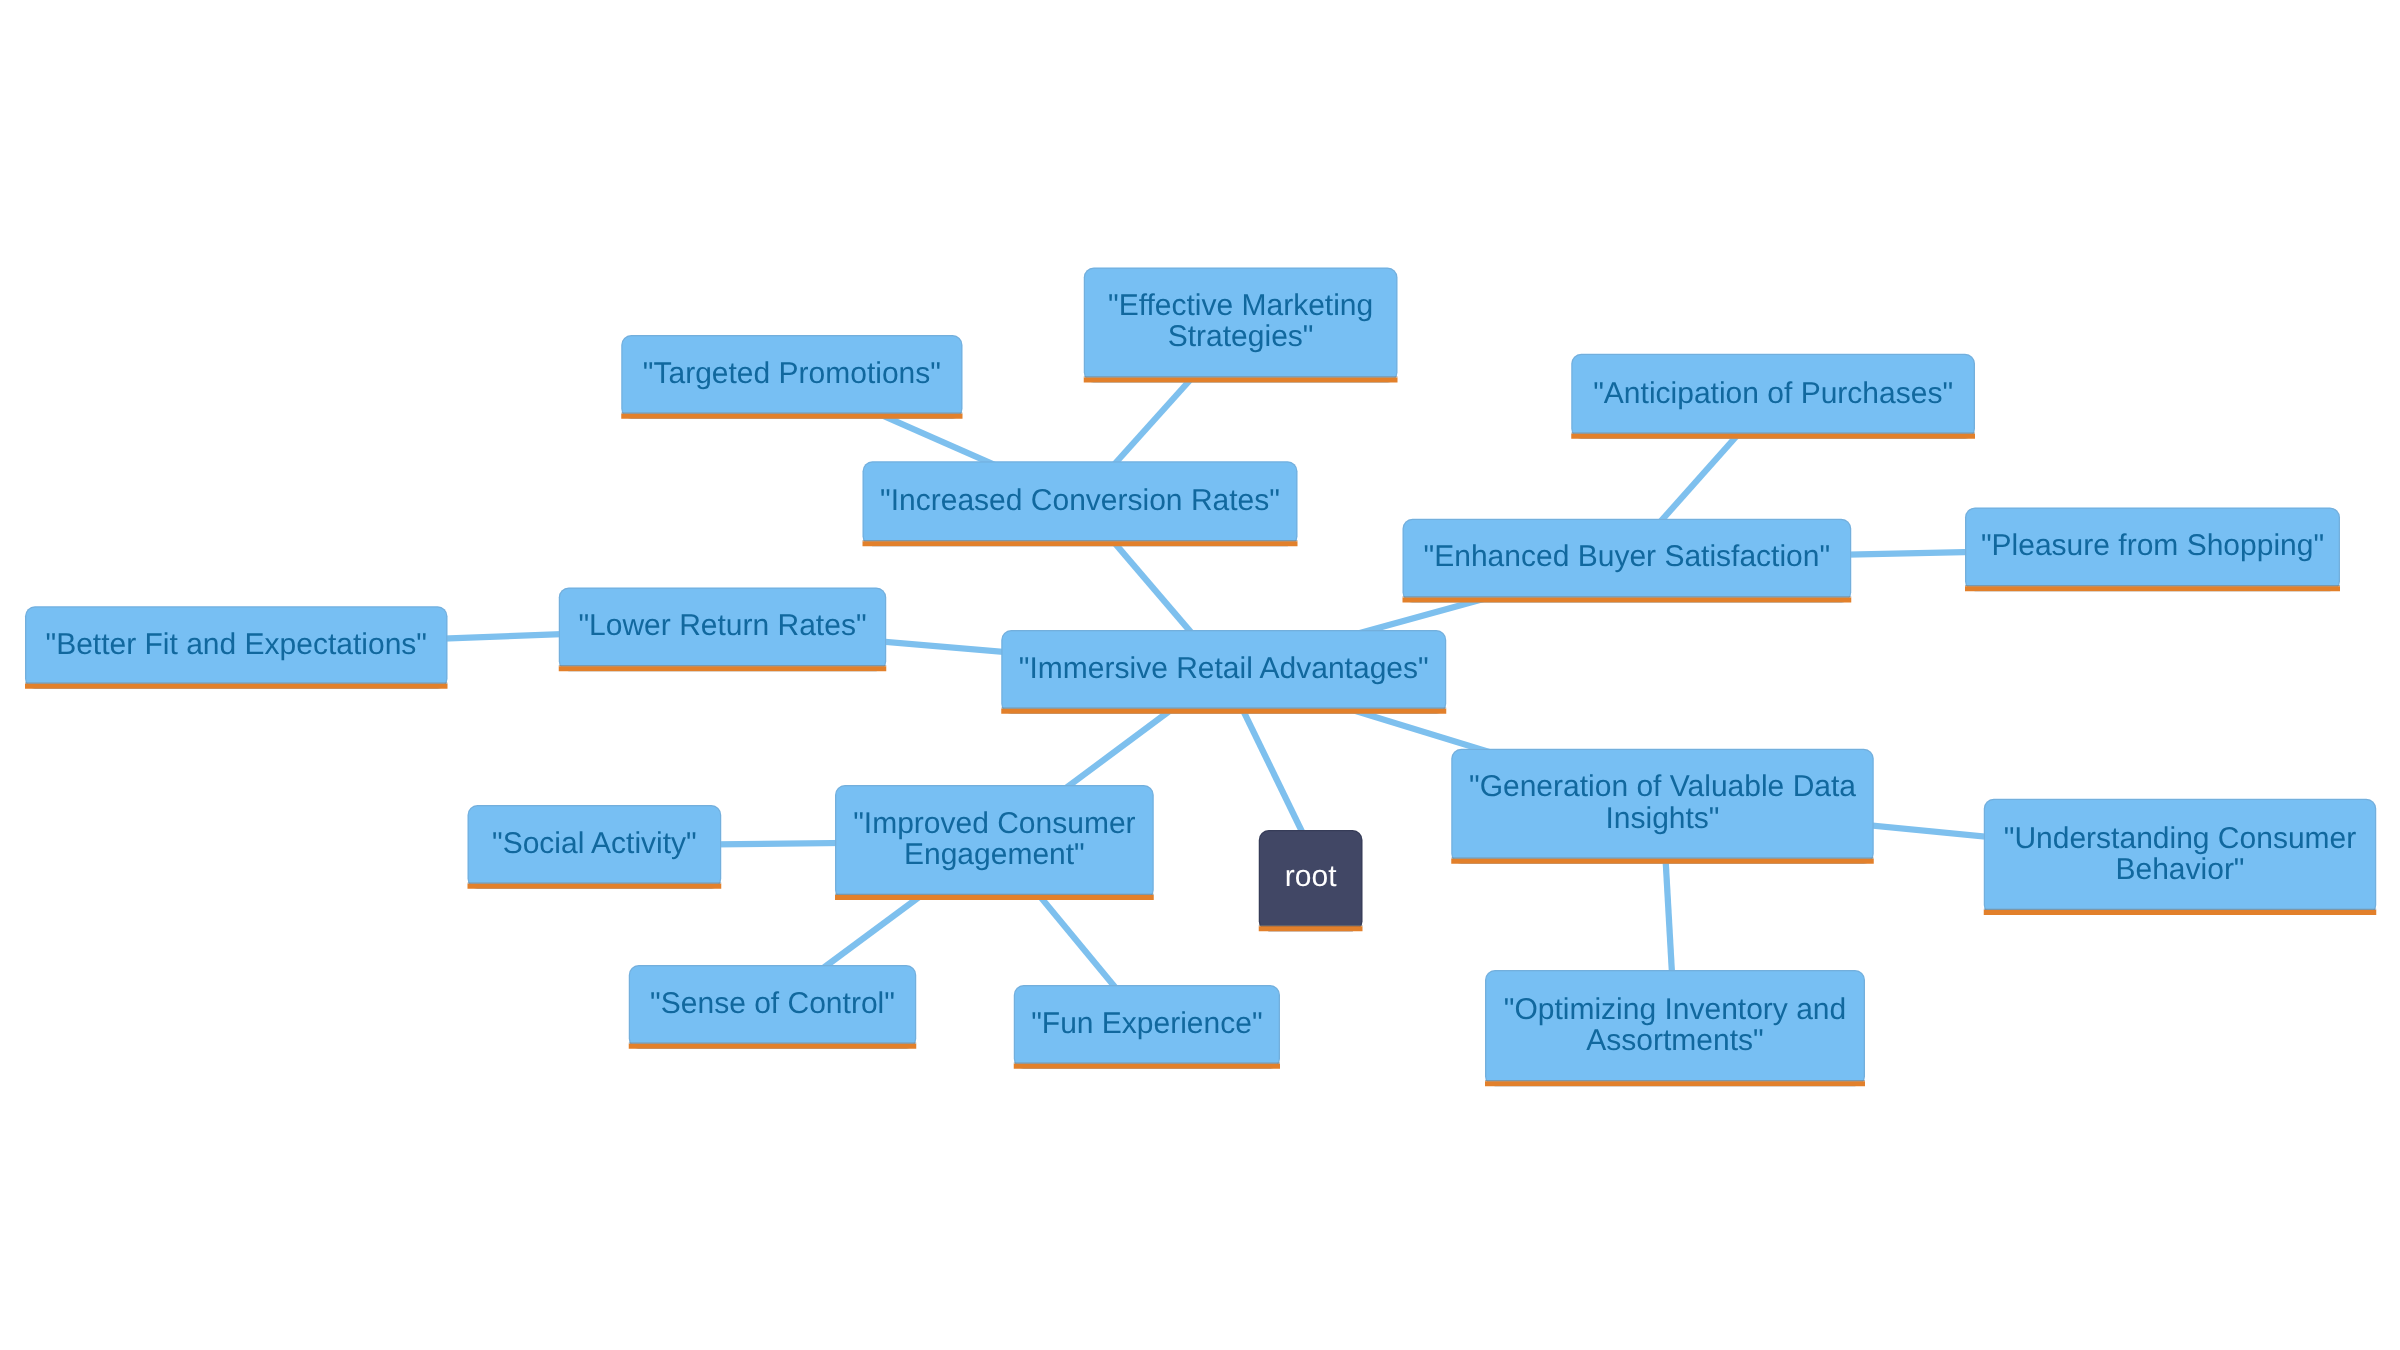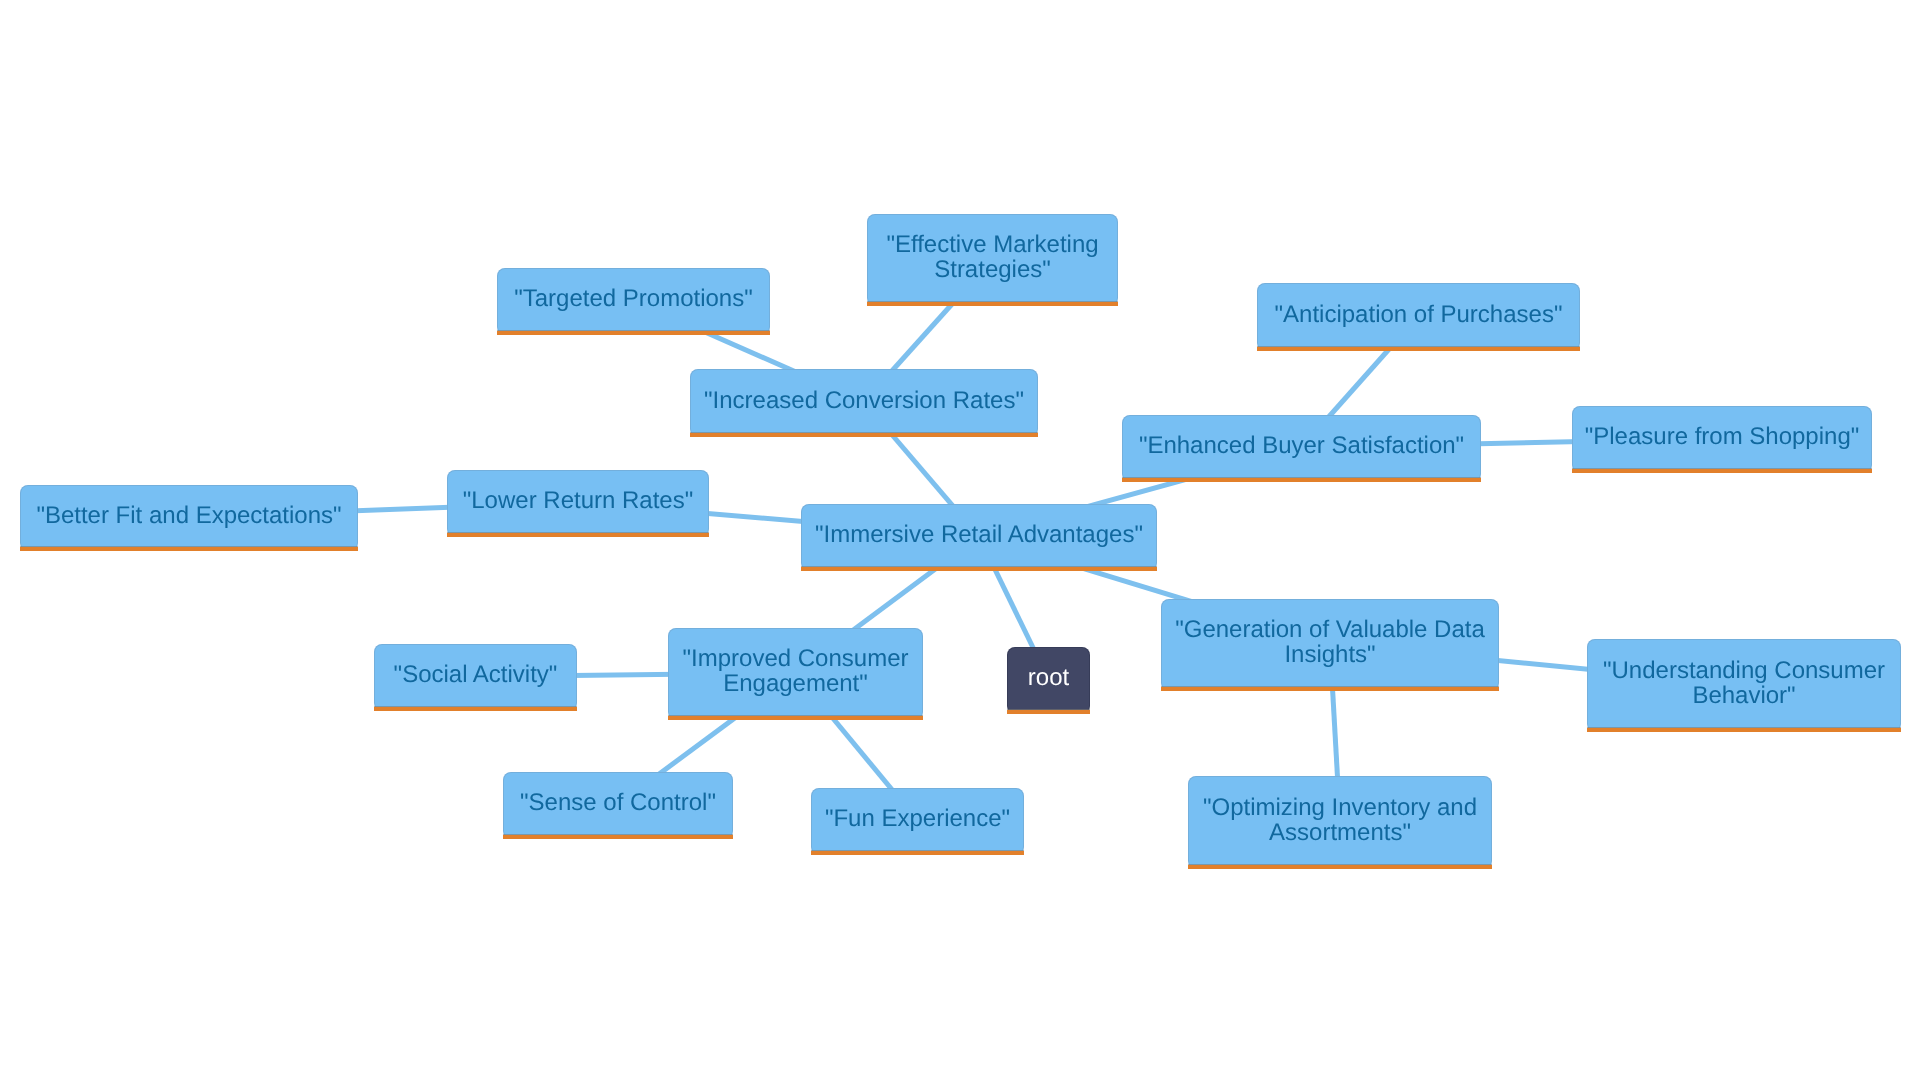--- a/index.html
+++ b/index.html
@@ -42,21 +42,21 @@
       <path d="M1301.5,447.5 L1722,438.5" stroke="#7ec0ee" stroke-width="5" fill="none"></path>
       <path d="M979,536.5 L1330,644" stroke="#7ec0ee" stroke-width="5" fill="none"></path>
       <path d="M1330,644 L1744,684.5" stroke="#7ec0ee" stroke-width="5" fill="none"></path>
       <path d="M1330,644 L1340,821.5" stroke="#7ec0ee" stroke-width="5" fill="none"></path>
       <path d="M979,536.5 L795.5,673" stroke="#7ec0ee" stroke-width="5" fill="none"></path>
       <path d="M795.5,673 L475.5,676.5" stroke="#7ec0ee" stroke-width="5" fill="none"></path>
       <path d="M795.5,673 L618,804.5" stroke="#7ec0ee" stroke-width="5" fill="none"></path>
       <path d="M795.5,673 L917.5,820.5" stroke="#7ec0ee" stroke-width="5" fill="none"></path>
     </svg>
   <div id="node-layer">
-      <div class="node is-root" style="left: 1007px; top: 647px; width: 83px; height: 67px; text-decoration: underline;">
+      <div class="node is-root" style="left: 1007px; top: 664px; width: 83px; height: 81px; text-decoration: underline;">
         <div class="node-bg"></div>
         <div class="node-hair"></div>
         <div class="node-bar"></div>
         <div class="node-text">root</div>
       </div>
       <div class="node" style="left: 801px; top: 504px; width: 356px; height: 67px;">
         <div class="node-bg"></div>
         <div class="node-hair"></div>
         <div class="node-bar"></div>
         <div class="node-text">"Immersive Retail Advantages"</div>

